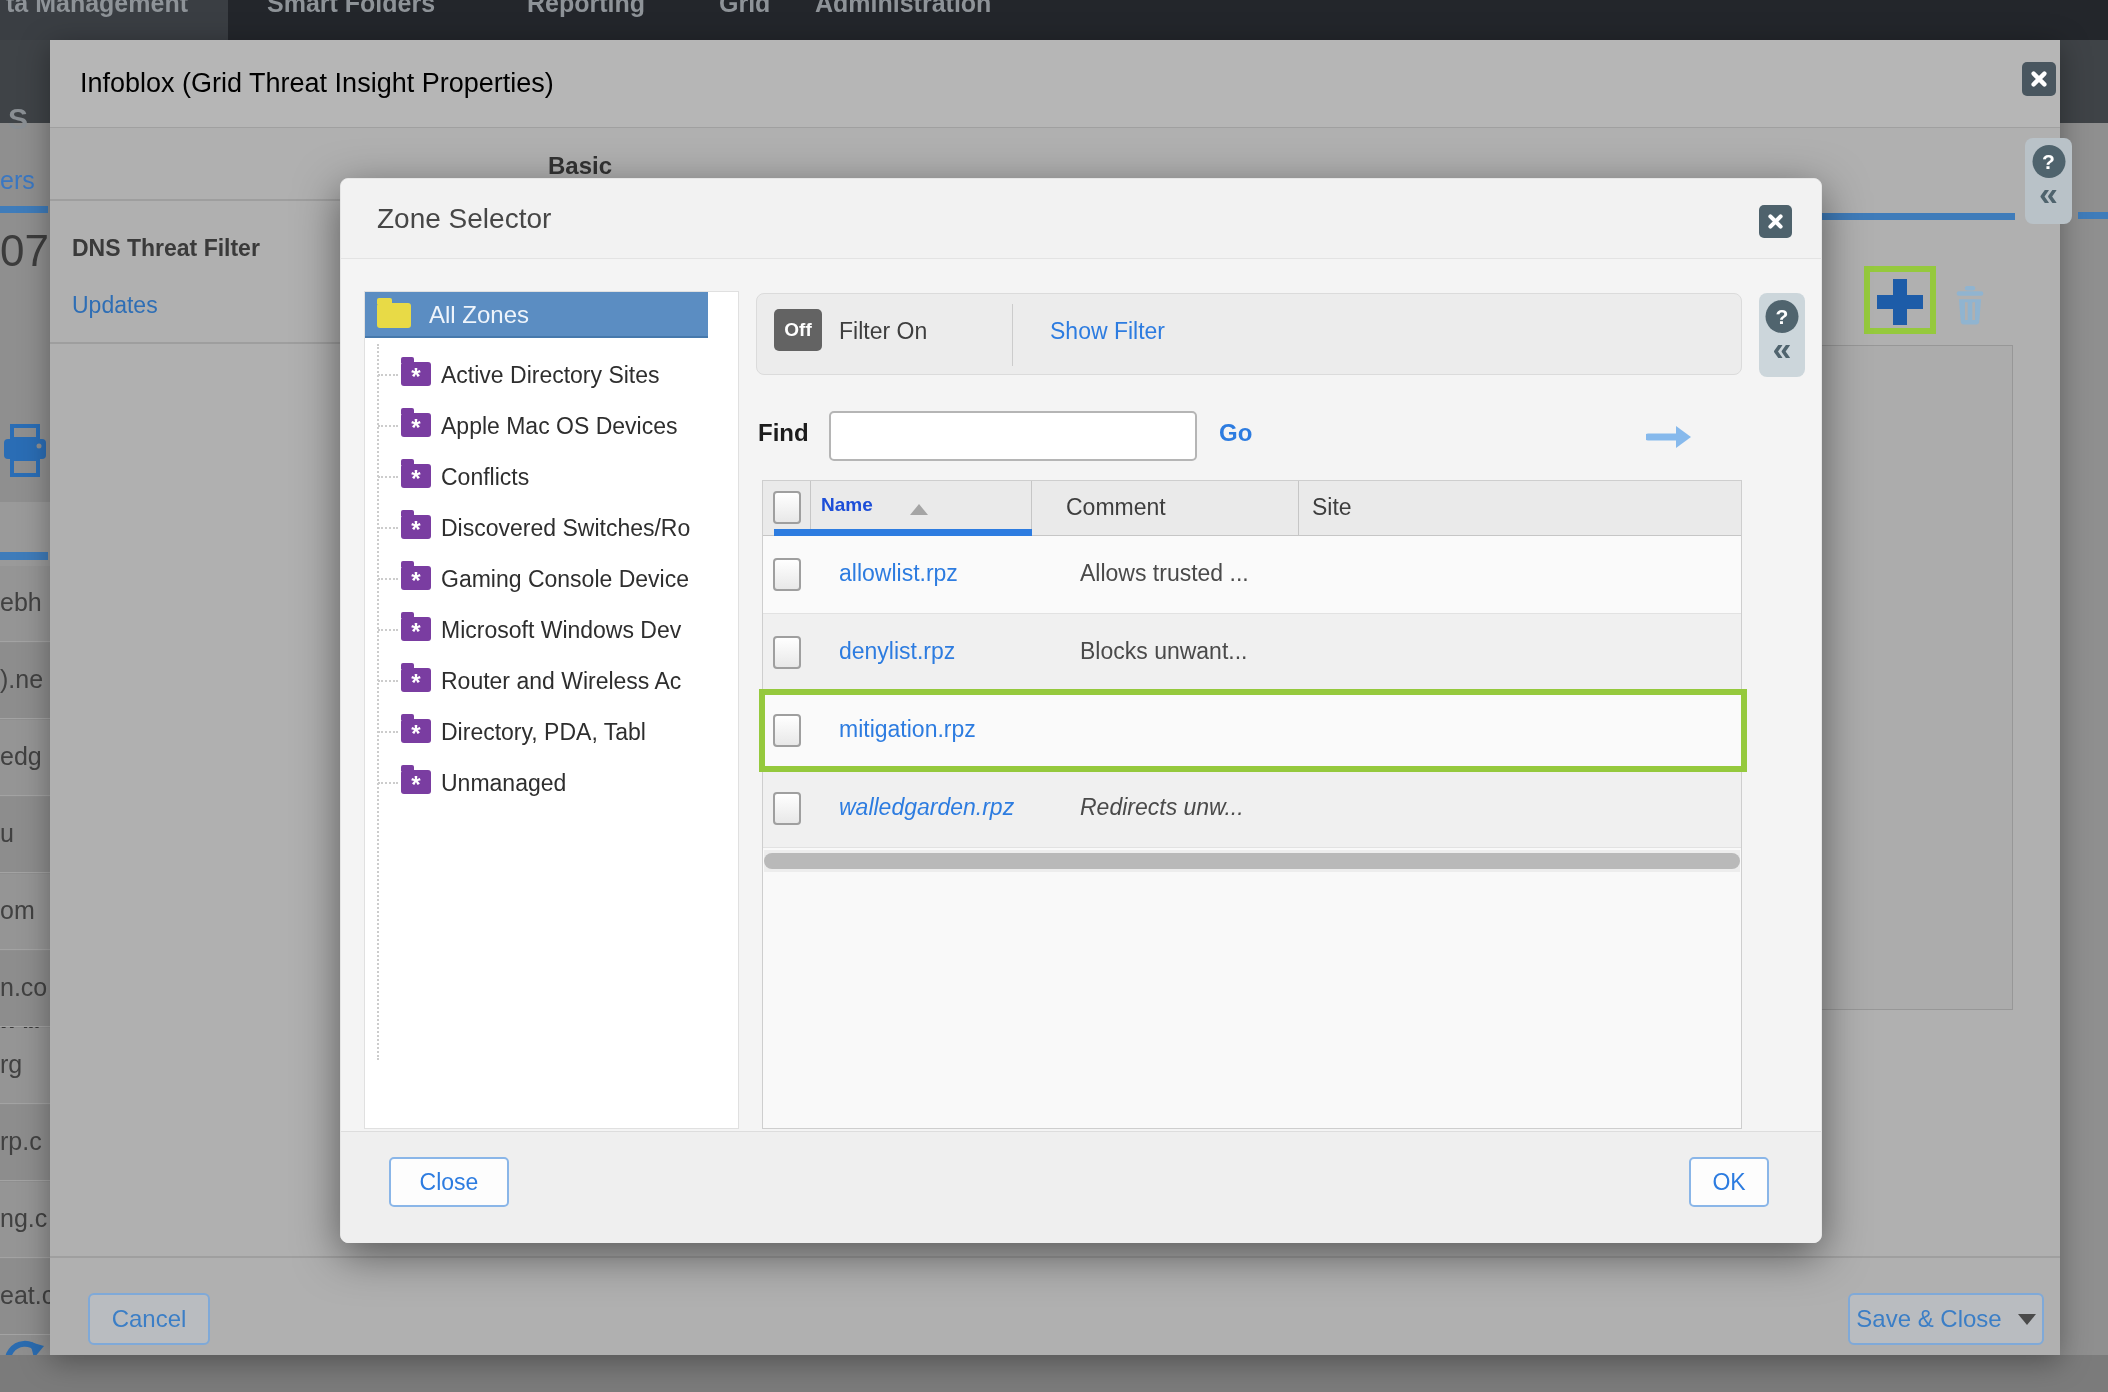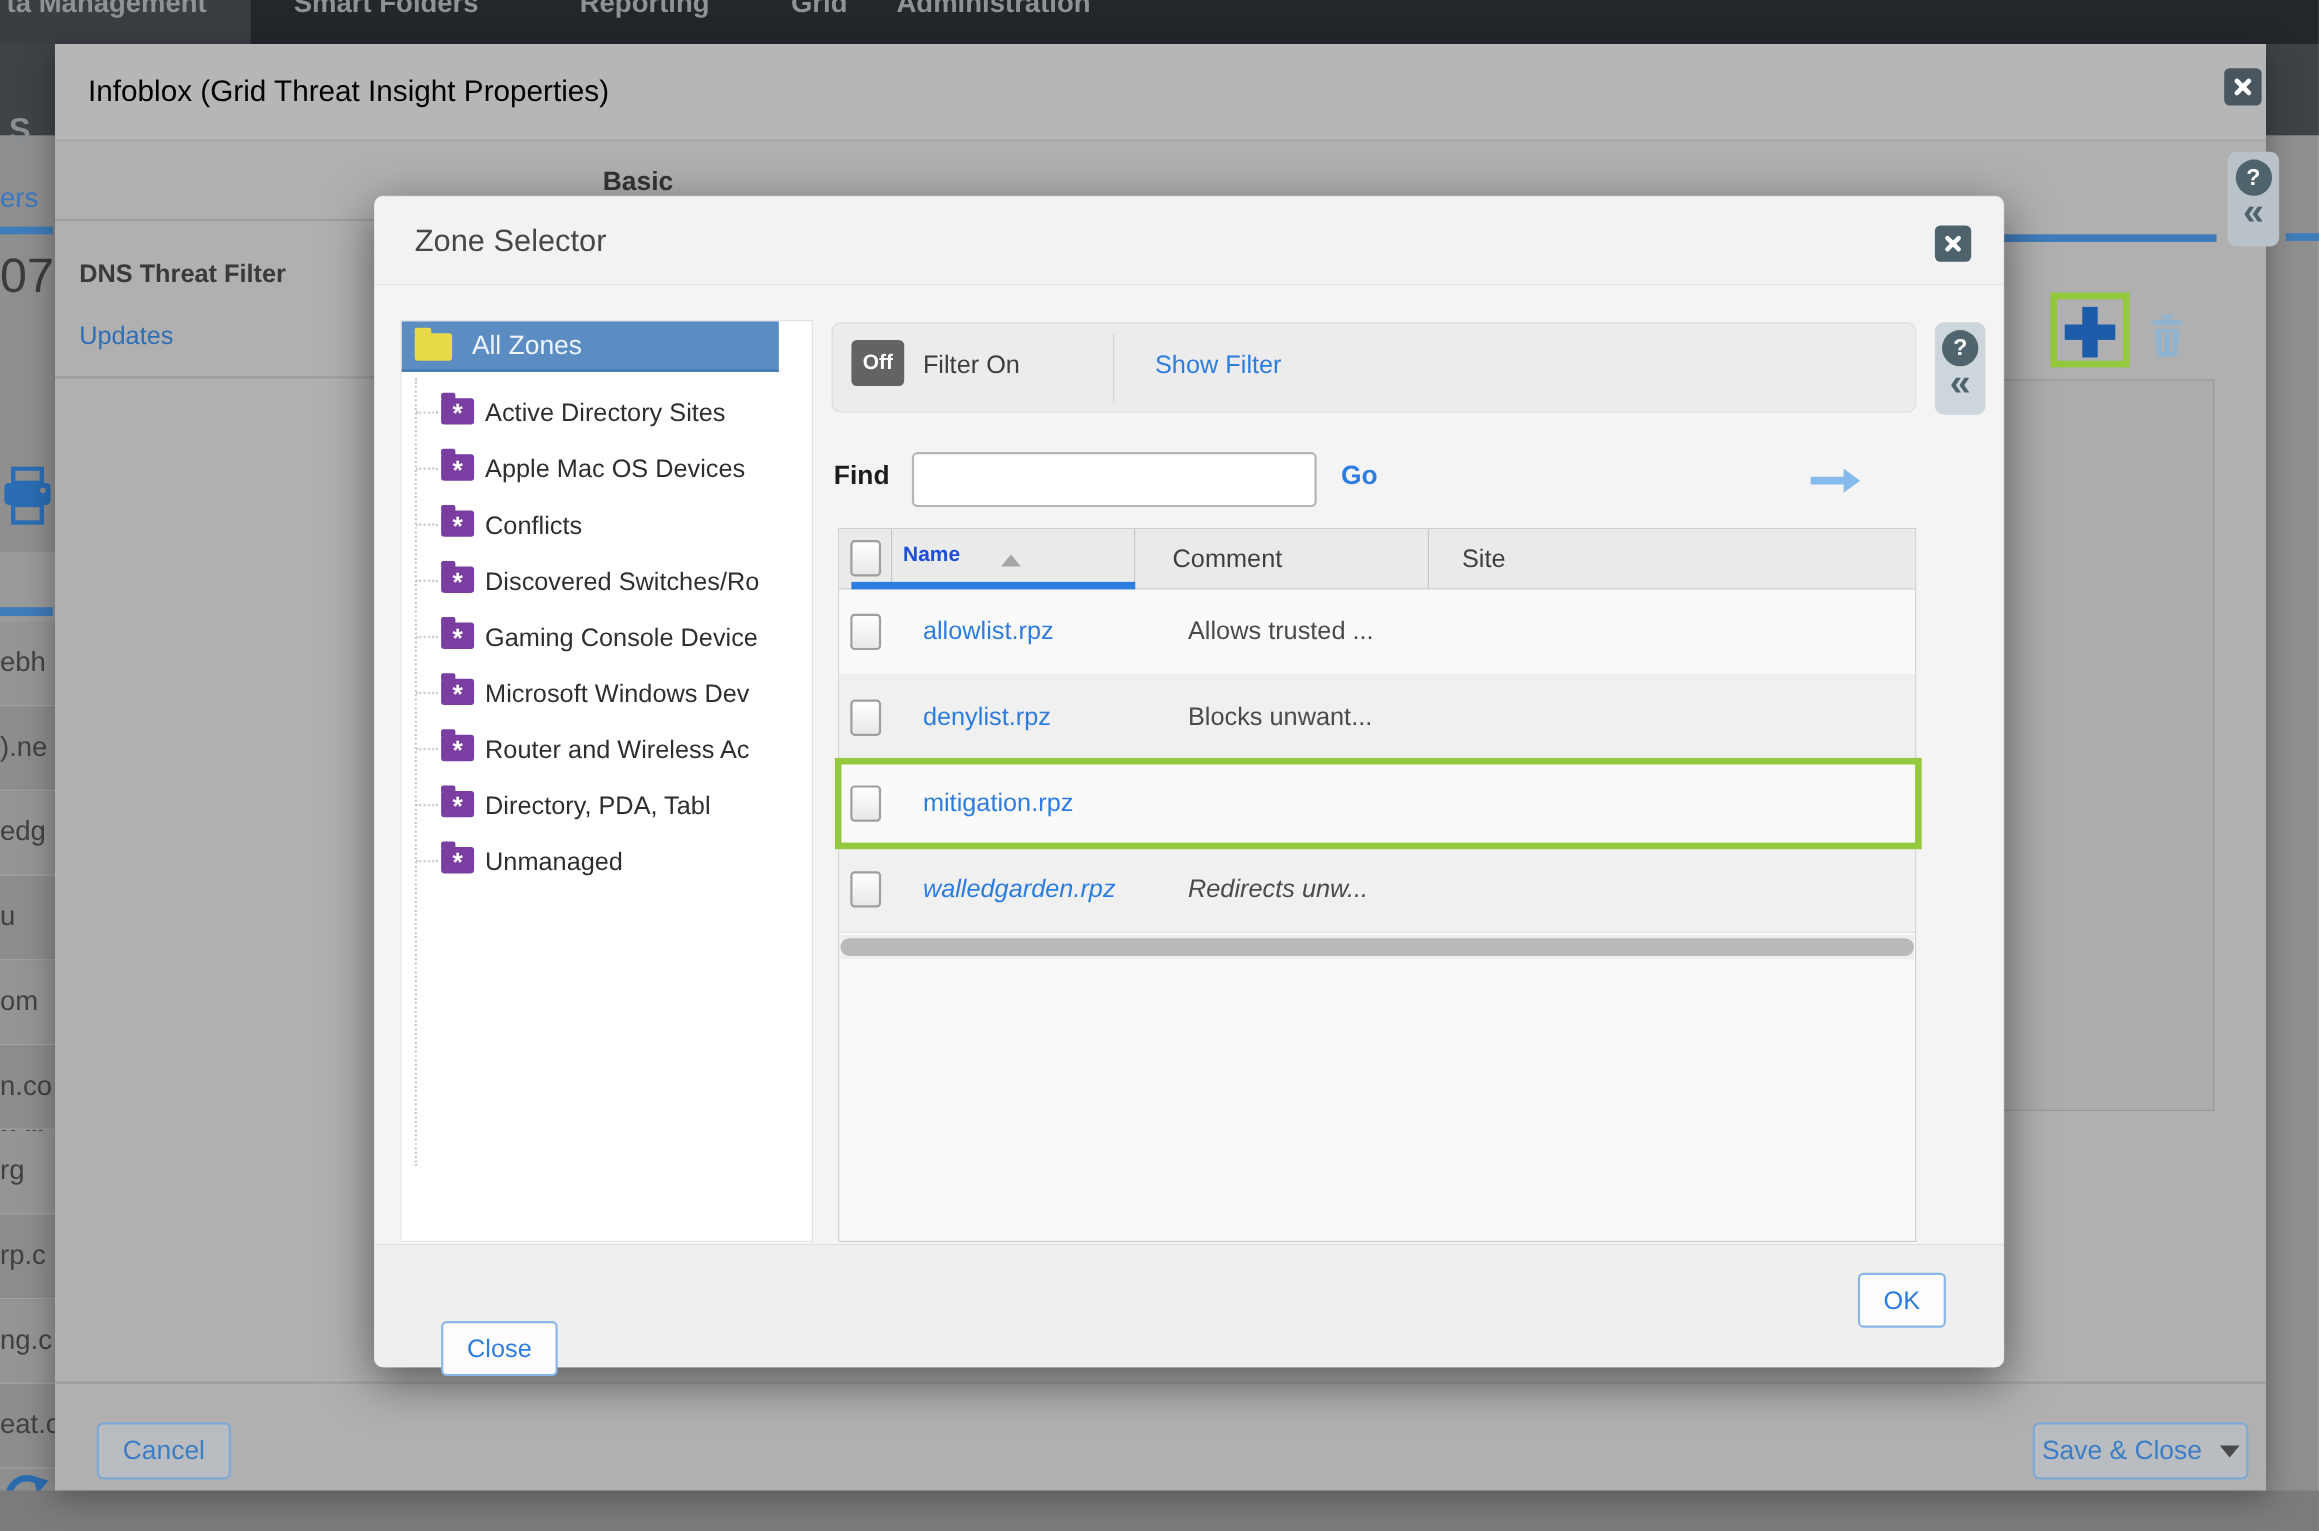--- a/index.html
+++ b/index.html
@@ -91,33 +91,33 @@
   .golabel { position:absolute; left:878px; top:240px; font-size:24px; font-weight:bold; color:#2d7ce0; cursor:pointer; }
   .scroll-arrow { position:absolute; left:1305px; top:244px; cursor:pointer; }
 
   .table { position:absolute; left:421px; top:301px; width:980px; height:649px; background:#f9f9f9; border:1px solid #cecece; }
   .thead { position:absolute; left:0; top:0; width:978px; height:55px; background:#eaeaea; border-bottom:1px solid #c6c6c6; }
   .vline { position:absolute; top:0; width:1px; height:55px; background:#c6c6c6; }
   .checkbox { position:absolute; width:28px; height:33px; background:linear-gradient(#ffffff,#e8e8e8); border:2px solid #9f9f9f; border-radius:4px; cursor:pointer; }
   .th-name { position:absolute; left:58px; top:13px; font-size:19px; font-weight:bold; color:#1d4ed8; cursor:pointer; }
   .sort-asc { position:absolute; left:147px; top:23px; width:0; height:0; border-left:9px solid transparent; border-right:9px solid transparent; border-bottom:11px solid #a5a5a5; }
   .th-comment { position:absolute; left:303px; top:13px; font-size:23px; color:#3e3e3e; cursor:pointer; }
-  .th-site { position:absolute; left:566px; top:13px; font-size:23px; color:#3e3e3e; cursor:pointer; }
+  .th-site { position:absolute; left:549px; top:13px; font-size:23px; color:#3e3e3e; cursor:pointer; }
   .name-underline { position:absolute; left:11px; top:48px; width:258px; height:7px; background:#2d7ce0; }
   .trow { position:absolute; left:0; width:978px; height:78px; border-bottom:1px solid #e2e2e2; }
   .trow.a { background:#fafafa; } .trow.b { background:#f0f0f0; }
   .row-name { position:absolute; left:76px; top:24px; font-size:23px; color:#2d7ce0; cursor:pointer; white-space:nowrap; }
   .row-comment { position:absolute; left:317px; top:24px; font-size:23px; color:#4a4a4a; white-space:nowrap; }
   .hscroll { position:absolute; left:1px; top:369px; width:976px; height:22px; background:#ededed; }
   .hthumb { position:absolute; left:0; top:3px; width:976px; height:16px; background:#b9b9b9; border-radius:8px; cursor:pointer; }
   .green-box-row { position:absolute; left:418px; top:510px; width:988px; height:83px; border:6px solid #95c93d; z-index:10; pointer-events:none; }
 
   .m-footer { position:absolute; left:0; top:952px; width:1480px; height:112px; background:#efefef; border-top:1px solid #ddd; border-radius:0 0 8px 8px; }
   .m-btn { position:absolute; top:25px; height:50px; background:#fdfdfd; border:2px solid #8ab6e8; border-radius:5px; color:#2d7ce0; font-size:23px; display:flex; align-items:center; justify-content:center; cursor:pointer; }
-  .btn-close { left:60px; width:106px;margin-top:44px; }
+  .btn-close { left:48px; width:120px; }
   .btn-ok { left:1348px; width:80px; }
 </style>
 </head>
 <body>
 
 <div class="abs topnav">
   <div class="tabsel"></div>
   <div class="navtab" style="left:6px;">ta Management</div>
   <div class="navtab" style="left:267px;">Smart Folders</div>
   <div class="navtab" style="left:527px;">Reporting</div>

